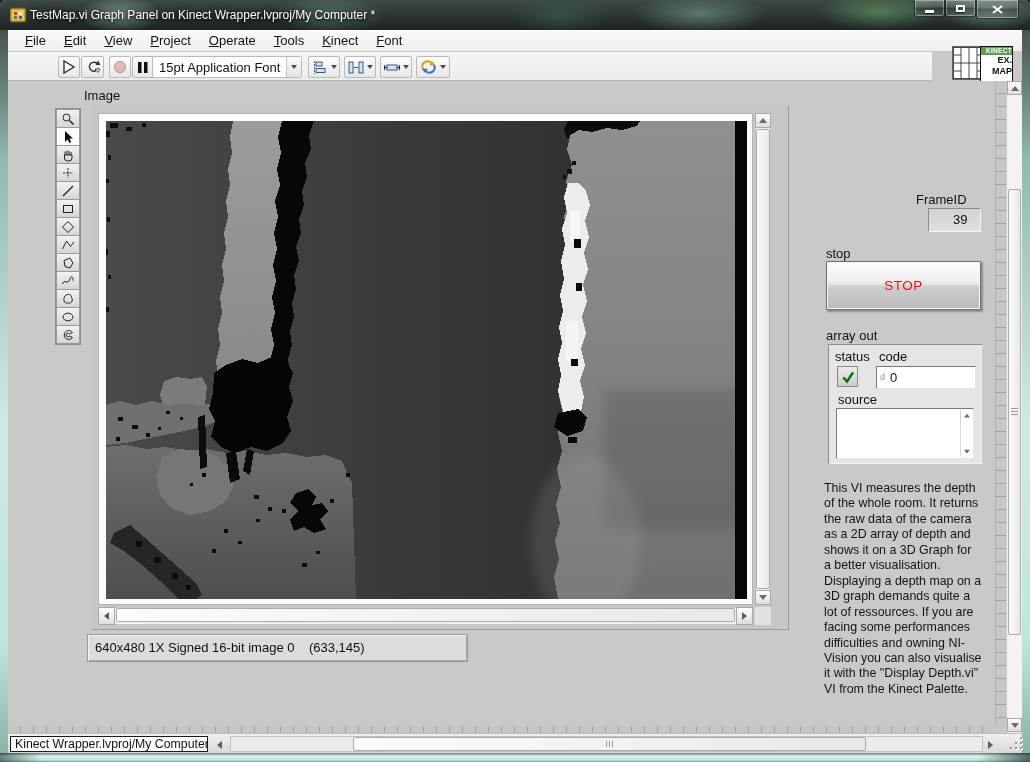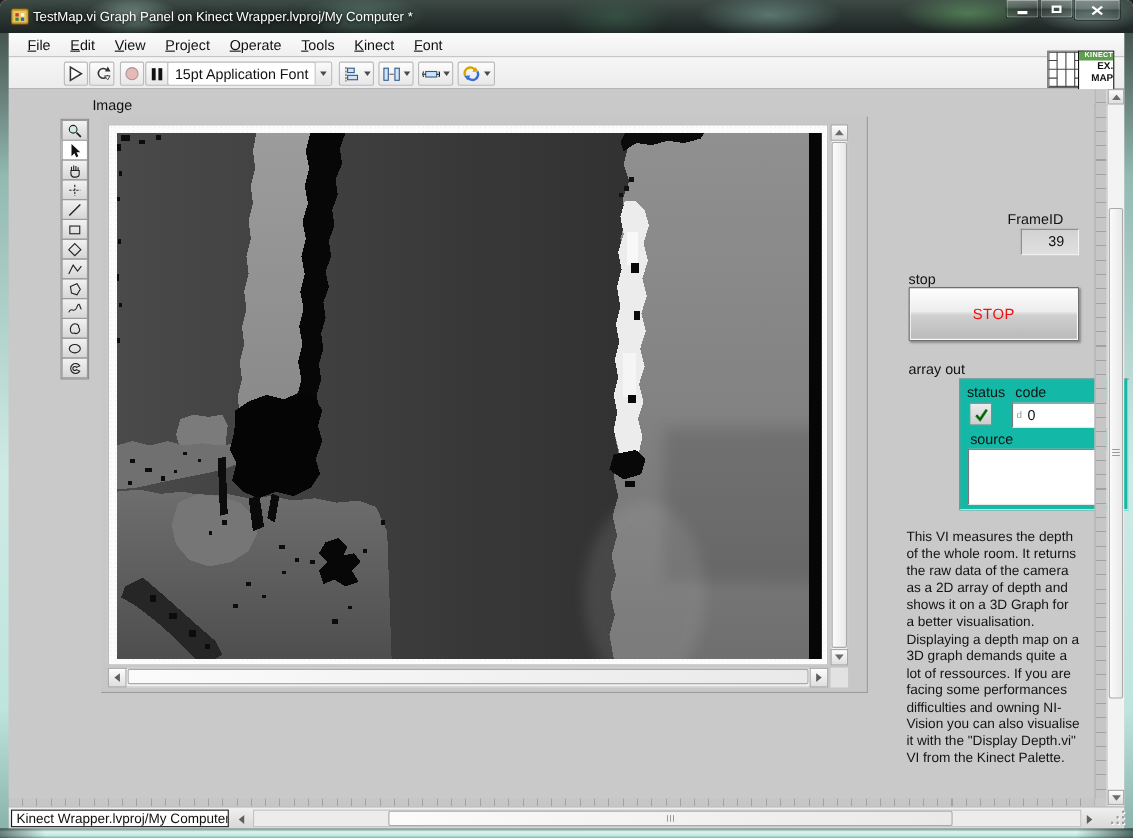--- a/index.html
+++ b/index.html
@@ -40,21 +40,21 @@
     background:
       linear-gradient(90deg, rgba(15,35,32,.55), transparent 4%, transparent 95%, rgba(10,30,27,.65)),
       linear-gradient(180deg,#5f827c, #def5f1 35%, #bfe7e1 75%, #79aca4); }
 
   
   #menubar { left:8px; top:30px; width:1014px; height:22px;
     background:linear-gradient(#fbfbfb,#efefef); border-bottom:1px solid #c6c6c6;
     display:flex; align-items:center; padding-left:8px; }
   .menu-item { display:inline-block; font-size:13px; color:#111; padding:2px 9px; }
   .menu-item::first-letter { text-decoration:underline; }
-  #toolbar { left:8px; top:52px; width:1014px; height:29px;
+  #toolbar { left:8px; top:52px; width:924px; height:29px;
     background:linear-gradient(#f6f6f6,#ececec); border-bottom:1px solid #b5b5b5; }
   .tb-btn { position:absolute; top:4px; height:22px; border:1px solid #b9b9b9; border-radius:2px;
     background:linear-gradient(#fdfdfd,#e7e7e7); display:flex; align-items:center; justify-content:center; }
   .tri-down { width:0; height:0; border-left:3.5px solid transparent; border-right:3.5px solid transparent; border-top:4px solid #4a4a4a; }
   .tri-up { width:0; height:0; border-left:4px solid transparent; border-right:4px solid transparent; border-bottom:5px solid #6b6b6b; }
   .tri-dn2 { width:0; height:0; border-left:4px solid transparent; border-right:4px solid transparent; border-top:5px solid #6b6b6b; }
   .tri-left { width:0; height:0; border-top:4px solid transparent; border-bottom:4px solid transparent; border-right:5px solid #5d5d5d; }
   .tri-right { width:0; height:0; border-top:4px solid transparent; border-bottom:4px solid transparent; border-left:5px solid #5d5d5d; }
   #font-combo { left:144px; width:150px; background:#fff; justify-content:flex-start; }
   #font-combo .label { font-size:13px; color:#111; padding:0 6px; white-space:nowrap; }
@@ -107,21 +107,21 @@
   .lv-label { position:absolute; font-size:13px; color:#111; white-space:nowrap; }
   #frameid-box { left:928px; top:208px; width:53px; height:24px;
     background:linear-gradient(#d2d2d2,#e0e0e0); border:1px solid;
     border-color:#8a8a8a #f4f4f4 #f4f4f4 #8a8a8a; font-size:13px; color:#111;
     line-height:22px; padding-left:24px; }
   #stop-btn { left:826px; top:261px; width:155px; height:49px; border:1px solid #6f6f6f; border-radius:1px;
     background:linear-gradient(180deg,#ffffff 0%,#ececec 45%,#d0d0d0 52%,#b9b9b9 100%);
     box-shadow:inset 0 0 0 1px #f8f8f8, 1.5px 1.5px 2px rgba(0,0,0,.3);
     display:flex; align-items:center; justify-content:center;
     font-size:13.5px; letter-spacing:.5px; color:#ee1111; }
-  #error-cluster { left:872px; top:344px; width:154px; height:120px; background:#14b8a6;
+  #error-cluster { left:828px; top:344px; width:154px; height:120px; background:#e5e5e5;
     box-shadow:inset 1px 1px 0 #8d8d8d, inset -1px -1px 0 #f2f2f2; }
   #led-btn { left:9px; top:22px; width:21px; height:21px; border:1px solid #8a8a8a;
     background:linear-gradient(#ececec,#cdcdcd); display:flex; align-items:center; justify-content:center; }
   #code-field { left:48px; top:22px; width:100px; height:23px; background:#fff;
     border:1px solid; border-color:#7a7a7a #e6e6e6 #e6e6e6 #7a7a7a;
     font-size:13px; color:#111; line-height:21px; padding-left:13px; }
   #code-radix { position:absolute; left:3px; top:5px; font-size:9px; color:#9a9a9a; line-height:10px; }
   #source-field { left:8px; top:64px; width:138px; height:51px; background:#fff;
     border:1px solid; border-color:#7a7a7a #e6e6e6 #e6e6e6 #7a7a7a; }
   #source-sb { position:absolute; right:1px; top:1px; bottom:1px; width:12px; border-left:1px solid #d8d8d8;
@@ -482,20 +482,21 @@
           <span class="tri-left"></span>
         </div>
       <div class="sb-thumb" style="left:17px;top:0px;width:619px;height:14px"></div>
       <div class="sb-btn" style="left:637px;top:-1px;width:17px;height:18px">
           <span class="tri-right"></span>
         </div>
     </div>
     <div id="imaq-corner" class="abs"></div>
   </div>
 
+  <div id="status-box" class="abs">640x480 1X Signed 16-bit image 0    (633,145)</div>
 
   <div class="lv-label" style="left:916px;top:192px">FrameID</div>
   <div id="frameid-box" class="abs">39</div>
 
   <div class="lv-label" style="left:826px;top:246px">stop</div>
   <div id="stop-btn" class="abs">
     <span>STOP</span>
   </div>
 
   <div class="lv-label" style="left:826px;top:328px">array out</div>

